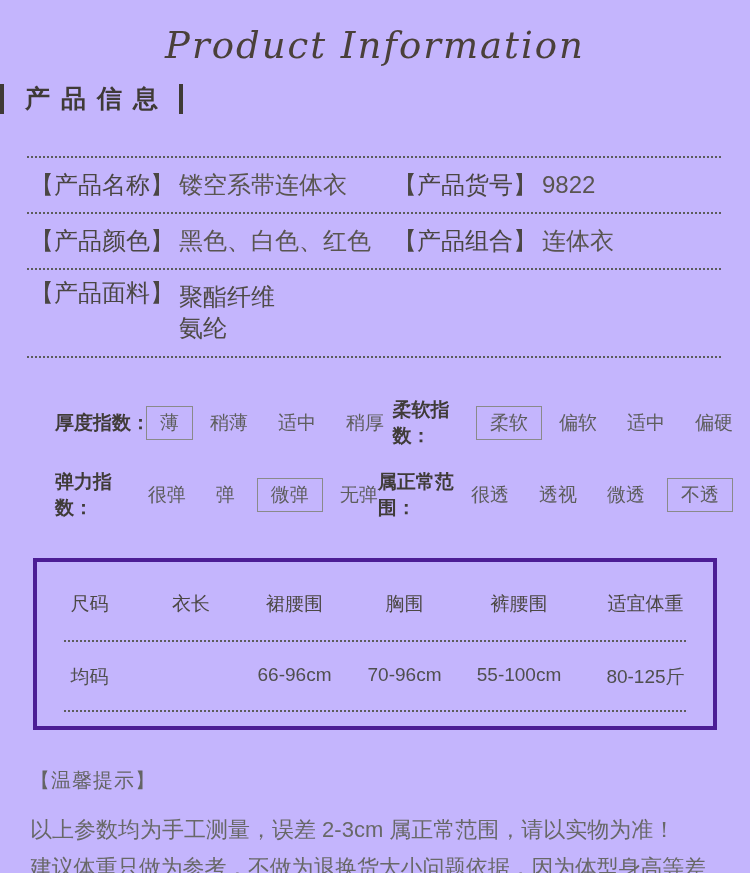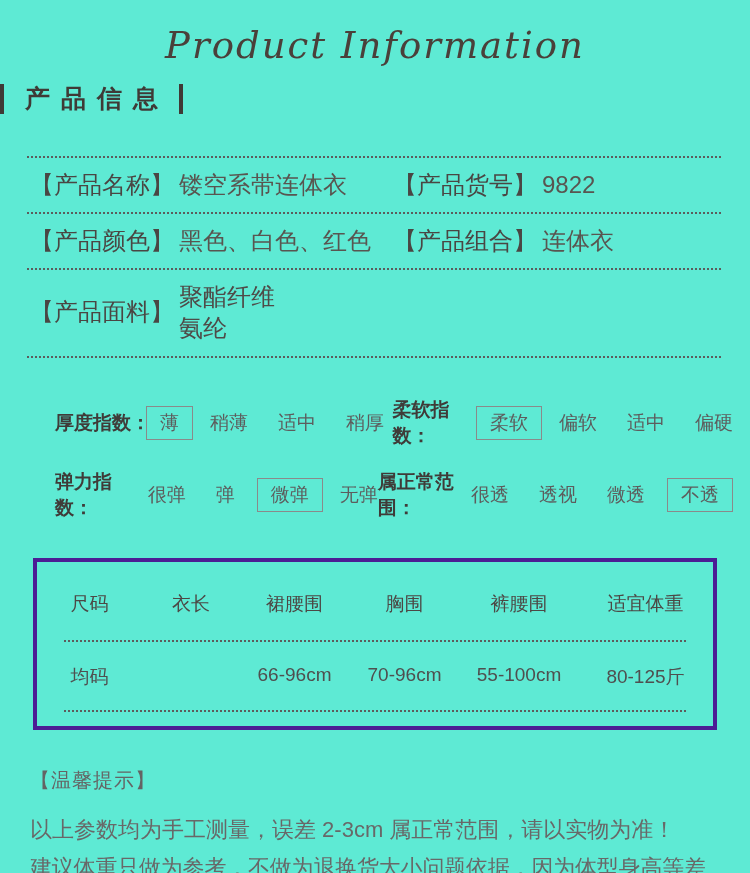--- a/index.html
+++ b/index.html
@@ -3,21 +3,21 @@
 <meta charset="utf-8">
 <style>
   * { margin:0; padding:0; box-sizing:border-box; }
   html,body { background:#ffffff; }
   body {
     width:750px; height:873px;
     font-family:"Liberation Sans", sans-serif;
     color:#4f4b48;
     overflow:hidden;
   }
-  .page { position:relative; width:750px; height:873px; background:#5eead4; }
+  .page { position:relative; width:750px; height:873px; background:#c4b5fd; }
 
   
   .header { text-align:center; padding-top:22px; }
   .script-title {
     font-family:"DejaVu Serif", serif;
     font-style:italic;
     font-size:37px;
     color:#4a403a;
     letter-spacing:2px;
     line-height:1.3;
@@ -119,21 +119,21 @@
         <span class="label">【产品颜色】</span><span class="value">黑色、白色、红色</span>
       </div>
       <div class="info-item">
         <span class="label">【产品组合】</span><span class="value">连体衣</span>
       </div>
     </div>
 
     <div class="dotted"></div>
 
     <div class="info-row fabric">
-      <div class="info-item first" style="display:flex;align-items:center;">
+      <div class="info-item first" style="display:flex;">
         <span class="label">【产品面料】</span>
         <span class="value-block">
           <div>聚酯纤维</div>
           <div>氨纶</div>
         </span>
       </div>
     </div>
 
     <div class="dotted"></div>
   </div>

